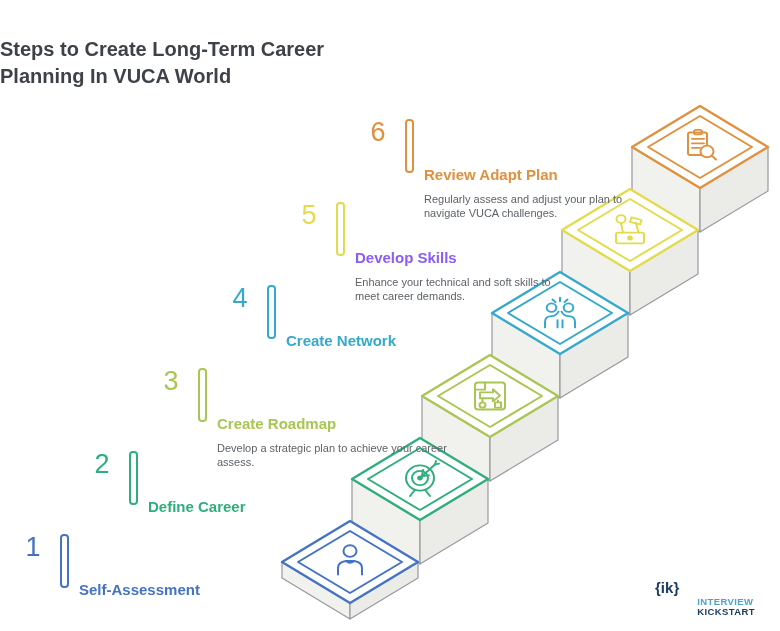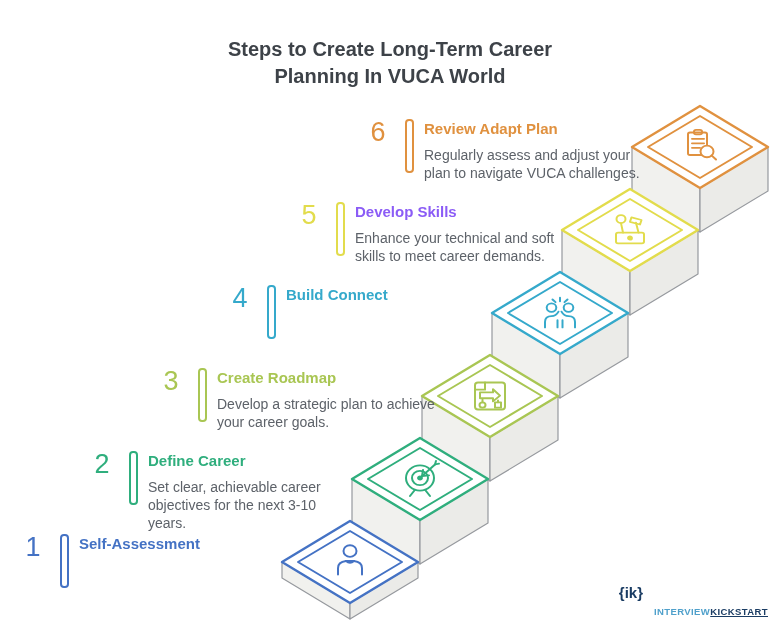--- a/index.html
+++ b/index.html
@@ -1,48 +1,48 @@
 <!DOCTYPE html>
 <html><head>
 <meta charset="utf-8">
 <style>
   html,body{margin:0;padding:0;background:#fff;}
   #canvas{
     position:relative;width:780px;height:631px;background:#ffffff;
     font-family:"Liberation Sans", sans-serif;overflow:hidden;
   }
   .main-title{
-    position:absolute;top:36px;left:0;width:780px;text-align:center;
+    position:absolute;top:36px;left:0;width:780px;
     font-size:20px;font-weight:bold;color:#3d4248;line-height:1.35;
   }
   .step-block{position:absolute;display:flex;gap:10px;}
   .step-number{
     width:34px;flex:none;font-size:27px;line-height:1.05;text-align:center;font-weight:400;
   }
   .step-bar{
     width:5px;height:50px;flex:none;border:2px solid;border-radius:4px;background:#fff;margin-top:1px;
   }
-  .step-text{padding-top:1px;}
+  .step-text{padding-top:1px;margin-top:46px;}
   .step-title{font-size:15px;font-weight:bold;line-height:1.1;margin:2px 0 8px 0;}
-  .step-desc{font-size:14px;color:#5d6269;line-height:1.32;}
+  .step-desc{font-size:11px;color:#5d6269;line-height:1.32;}
   .s1{left:16px;top:533px}.s1 .step-desc{max-width:172px}
   .s2{left:85px;top:450px}.s2 .step-desc{max-width:202px}
   .s3{left:154px;top:367px}.s3 .step-desc{max-width:230px}
   .s4{left:223px;top:284px}.s4 .step-desc{max-width:206px}
   .s5{left:292px;top:201px}.s5 .step-desc{max-width:206px}
   .s6{left:361px;top:118px}.s6 .step-desc{max-width:216px}
   #stairs{position:absolute;left:0;top:0;}
   .face{fill:#f1f1ee;stroke:#96999e;stroke-width:1.2;stroke-linejoin:round;}
   .face-right{fill:#ebebe8;}
   .diamond-outer{fill:#ffffff;stroke-width:2.4;stroke-linejoin:round;}
   .diamond-inner{fill:none;stroke-width:2;stroke-linejoin:round;}
   .icon{fill:none;stroke-width:2;stroke-linecap:round;stroke-linejoin:round;}
-  .logo{position:absolute;right:12px;bottom:13px;display:flex;align-items:center;gap:11px;}
+  .logo{position:absolute;right:25px;bottom:13px;display:flex;align-items:center;gap:18px;}
   .logo-mark{font-size:15px;font-weight:bold;}
-  .logo-lines{display:flex;flex-direction:row;line-height:1.12;margin-top:40px;}
+  .logo-lines{display:flex;flex-direction:column;line-height:1.12;margin-top:40px;}
   .logo-line{font-size:9.5px;font-weight:bold;letter-spacing:0.4px;}
 </style>
 </head>
 <body>
 
 <div id="canvas">
 
   <div class="main-title">
     <div>Steps to Create Long-Term Career</div>
     <div>Planning In VUCA World</div>
@@ -156,38 +156,37 @@
     <div class="step-text">
       <div class="step-title" style="color: rgb(68, 114, 196);">Self-Assessment</div>
     </div>
   </div>
 
   <div class="step-block s2">
     <div class="step-number" style="color: rgb(47, 174, 125);">2</div>
     <div class="step-bar" style="border-color: rgb(47, 174, 125);"></div>
     <div class="step-text">
       <div class="step-title" style="color: rgb(47, 174, 125);">Define Career</div>
-      <div class="step-desc">Set clear, achievable career objectives for the next 3-10 years.</div>
     </div>
   </div>
 
   <div class="step-block s3">
     <div class="step-number" style="color: rgb(169, 198, 83);">3</div>
     <div class="step-bar" style="border-color: rgb(169, 198, 83);"></div>
     <div class="step-text">
       <div class="step-title" style="color: rgb(169, 198, 83);">Create Roadmap</div>
-      <div class="step-desc">Develop a strategic plan to achieve your career goals.</div>
+      <div class="step-desc">Develop a strategic plan to achieve your career assess.</div>
     </div>
   </div>
 
   <div class="step-block s4">
     <div class="step-number" style="color: rgb(53, 169, 203);">4</div>
     <div class="step-bar" style="border-color: rgb(53, 169, 203);"></div>
     <div class="step-text">
-      <div class="step-title" style="color: rgb(53, 169, 203);">Build Connect</div>
+      <div class="step-title" style="color: rgb(53, 169, 203);">Create Network</div>
     </div>
   </div>
 
   <div class="step-block s5">
     <div class="step-number" style="color: rgb(226, 220, 76);">5</div>
     <div class="step-bar" style="border-color: rgb(226, 220, 76);"></div>
     <div class="step-text">
       <div class="step-title" style="color: #8b5cf6;">Develop Skills</div>
       <div class="step-desc">Enhance your technical and soft skills to meet career demands.</div>
     </div>
@@ -199,17 +198,17 @@
     <div class="step-text">
       <div class="step-title" style="color: rgb(224, 145, 63);">Review Adapt Plan</div>
       <div class="step-desc">Regularly assess and adjust your plan to navigate VUCA challenges.</div>
     </div>
   </div>
 
   <div class="logo">
     <span class="logo-mark" style="color: rgb(26, 60, 99);">{ik}</span>
     <span class="logo-lines">
       <span class="logo-line" style="color: rgb(79, 160, 203);">INTERVIEW</span>
-      <span class="logo-line" style="color: rgb(26, 60, 99); text-decoration: underline;">KICKSTART</span>
+      <span class="logo-line" style="color: rgb(26, 60, 99);">KICKSTART</span>
     </span>
   </div>
 
 </div>
 
 </body></html>

